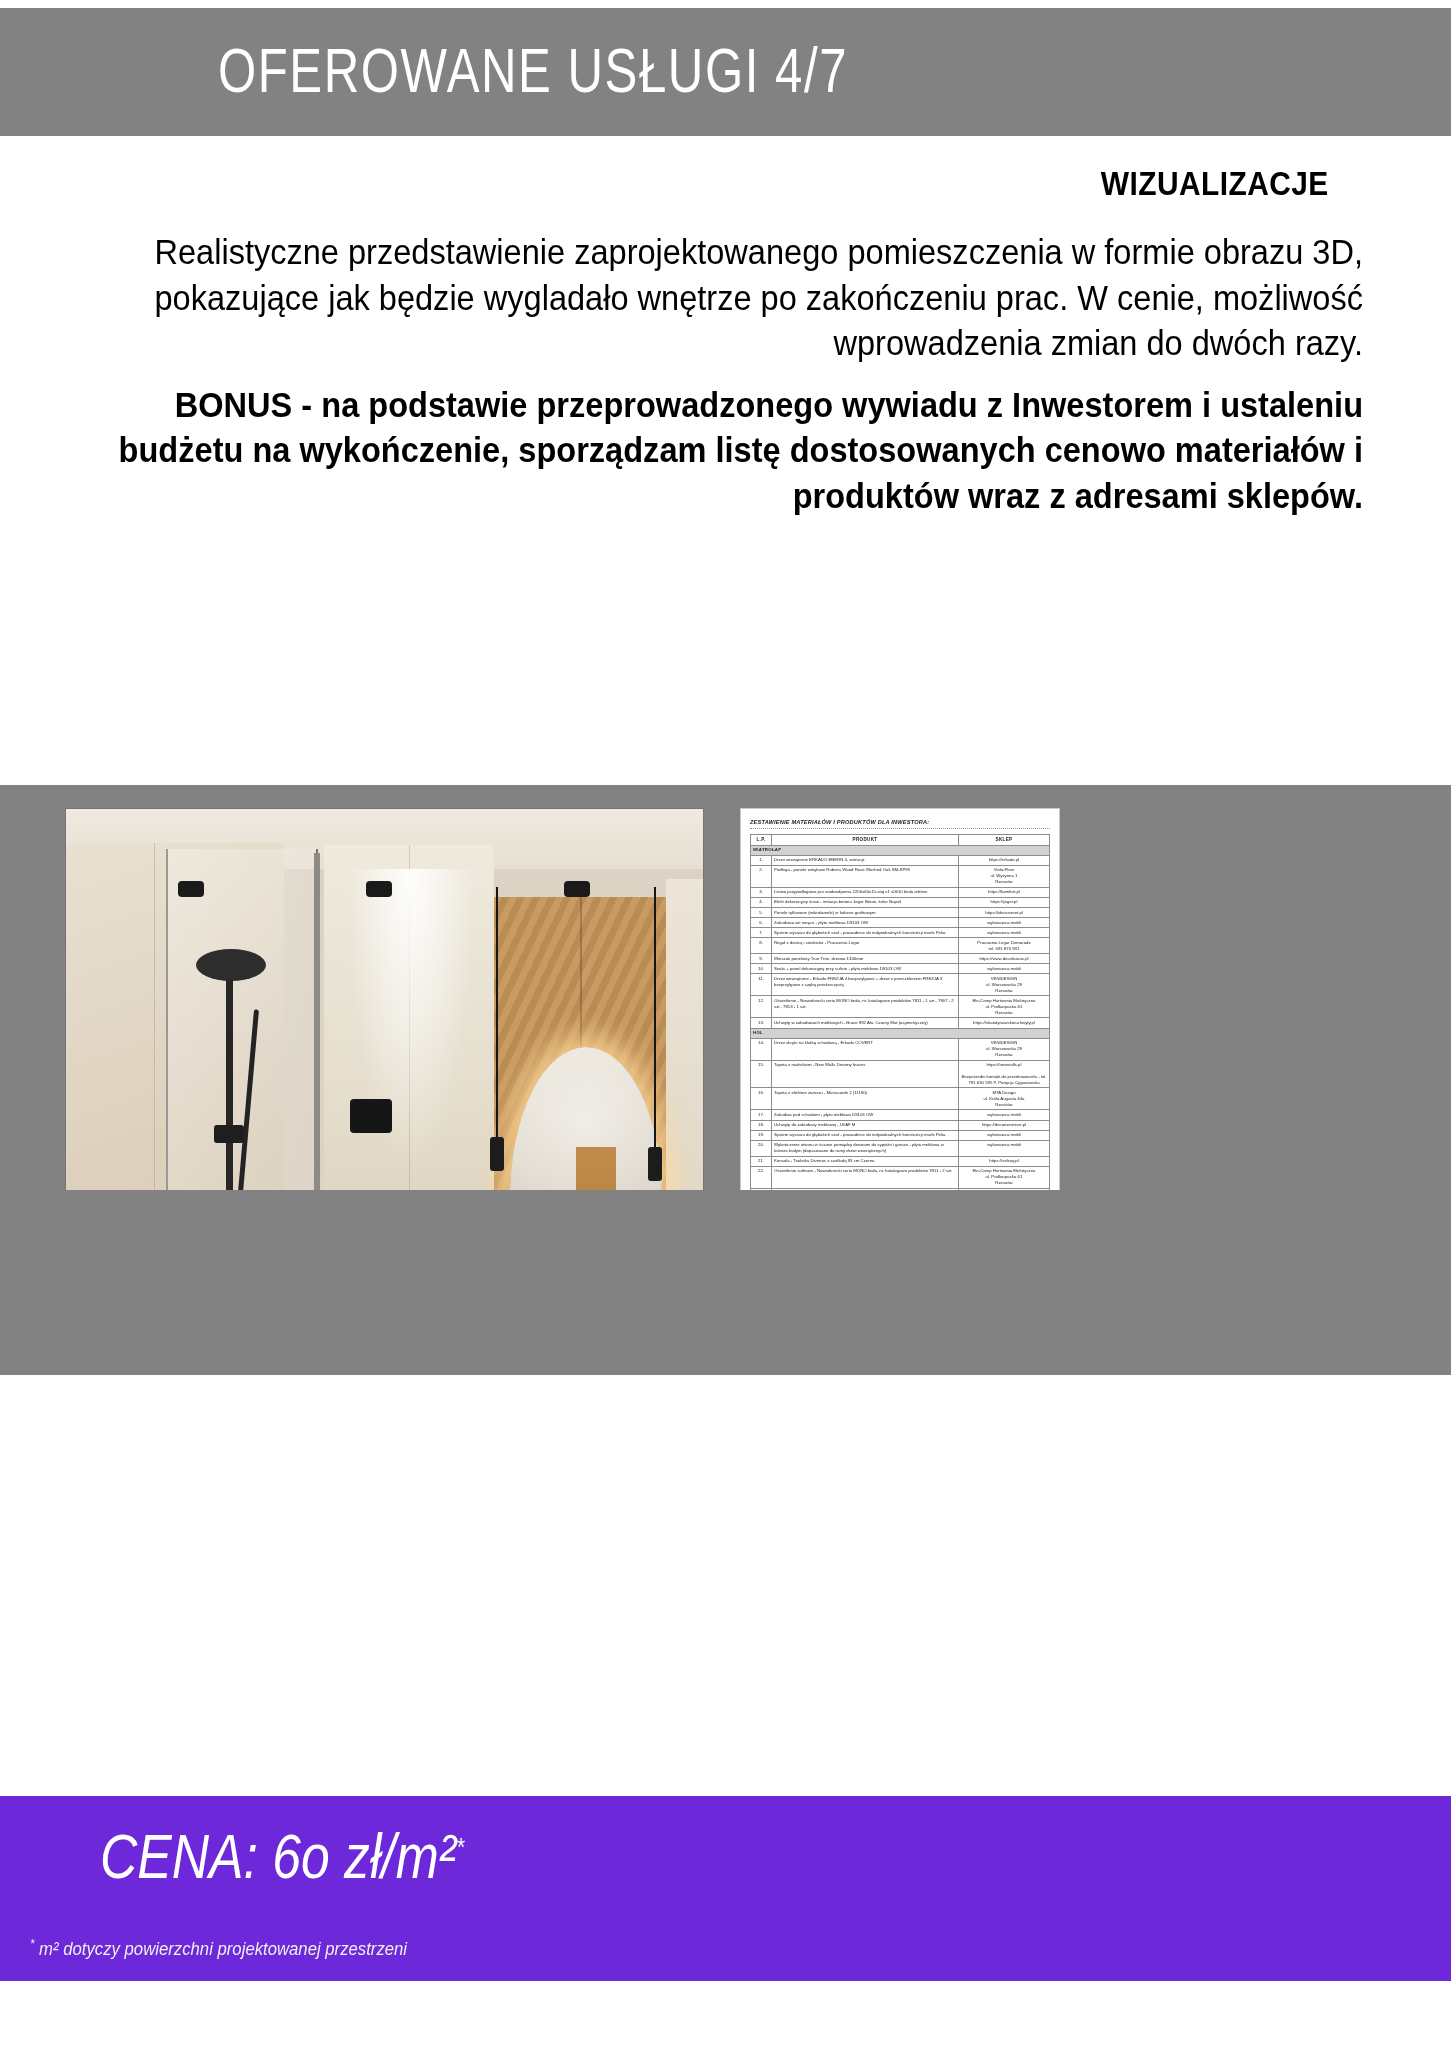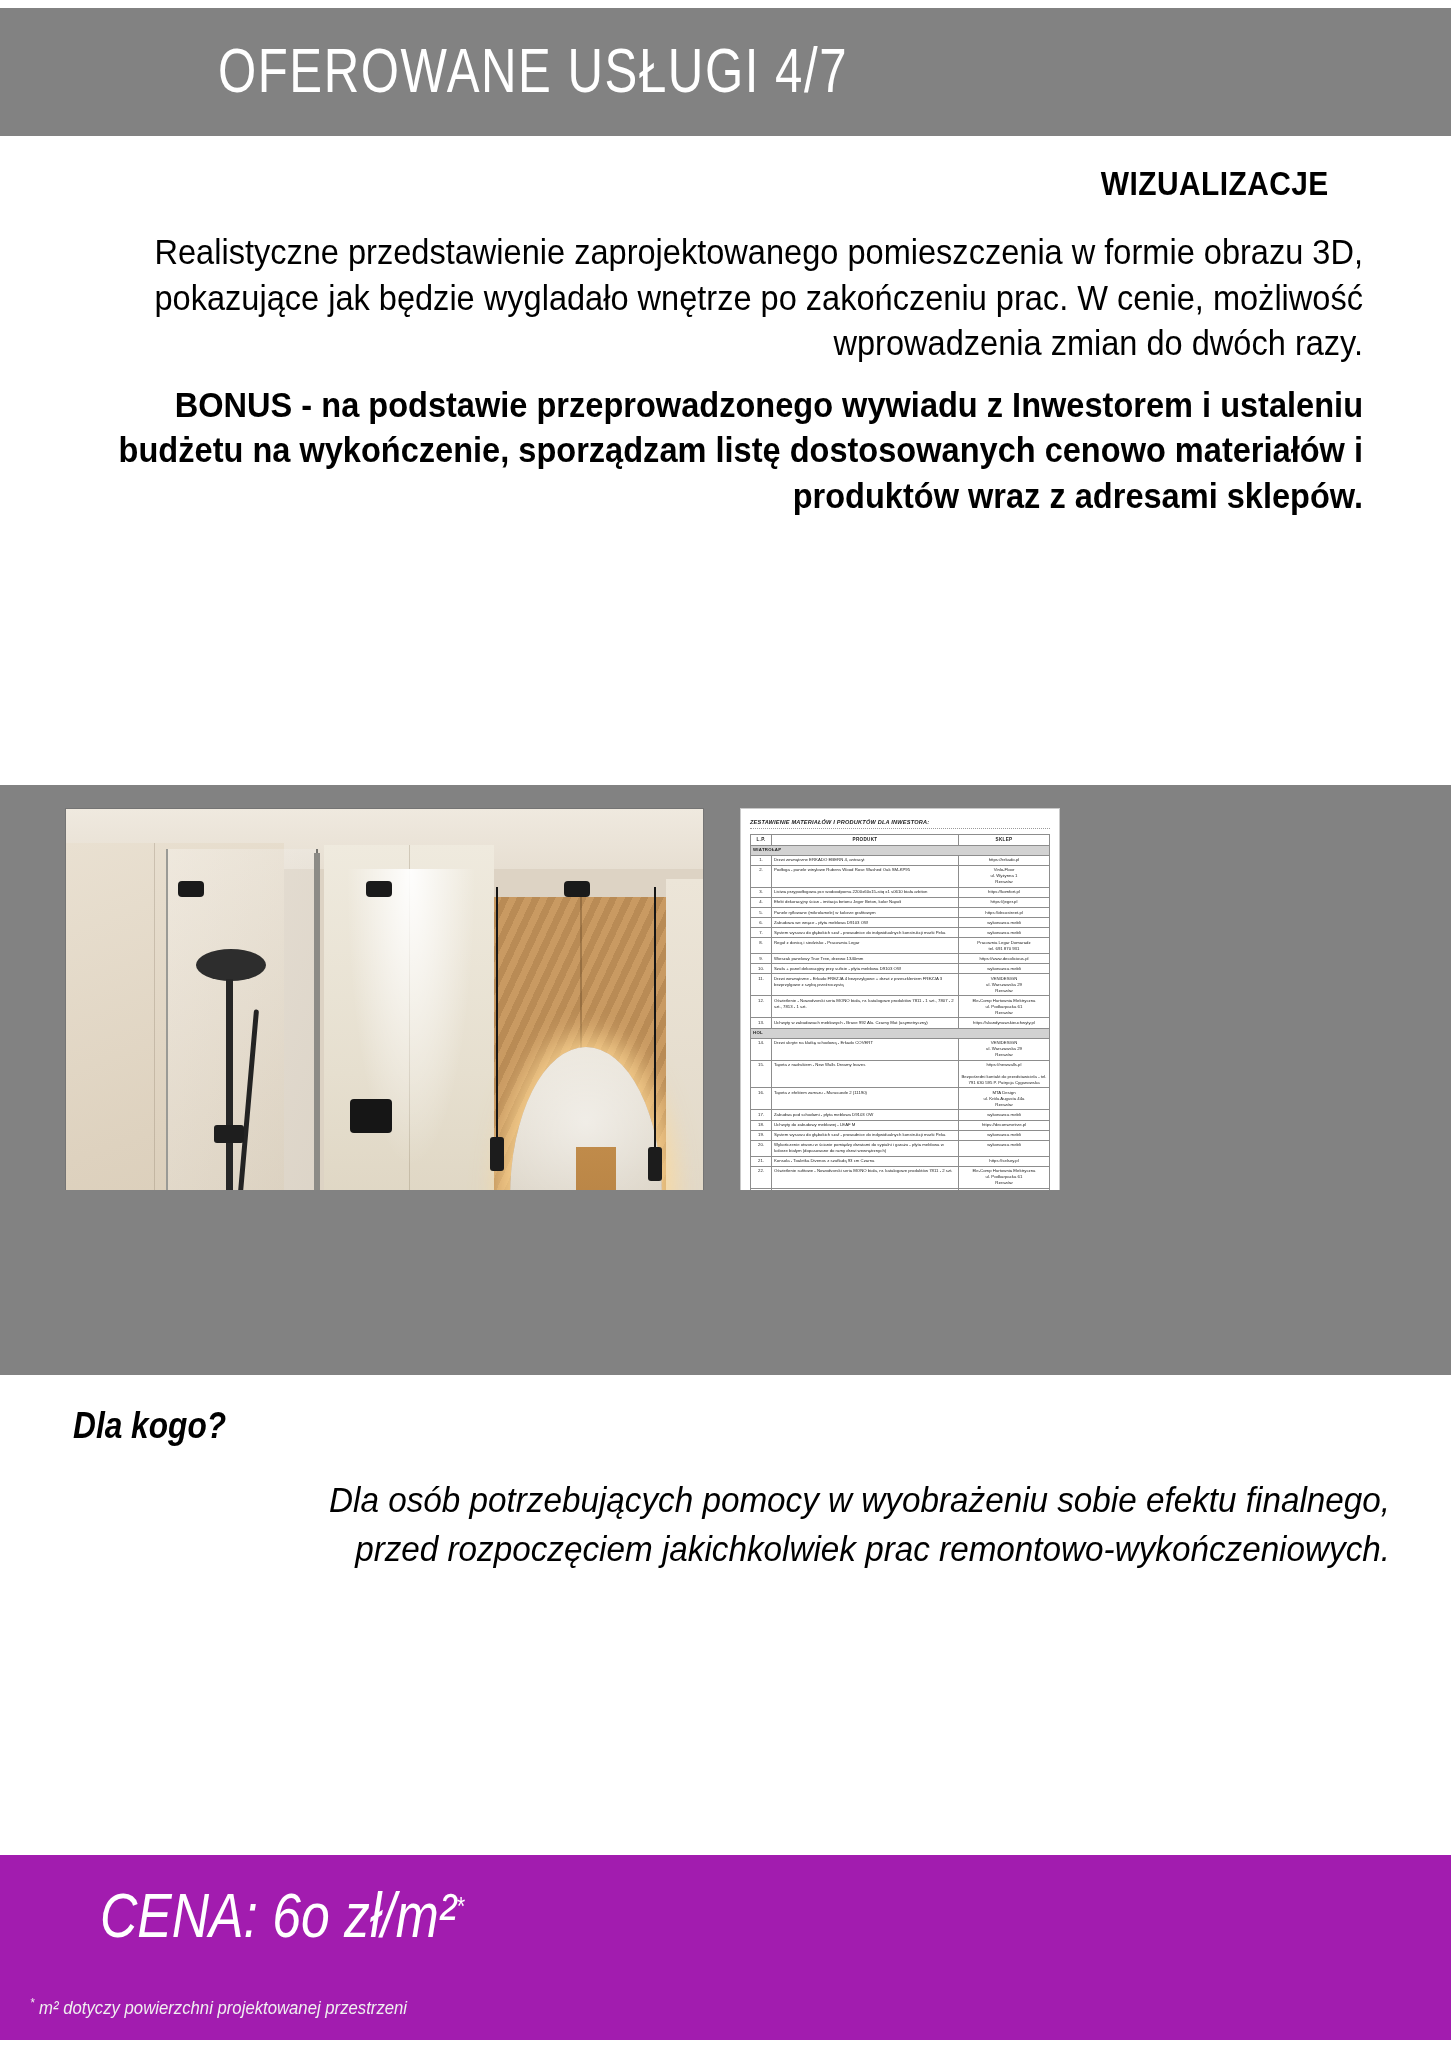--- a/index.html
+++ b/index.html
@@ -99,21 +99,21 @@
   td.prod ul li:before{content:"- ";}
 
   
   .who{position:absolute;left:0;top:1375px;width:1451px;height:430px;background:#fff;}
   .who h2{margin:0;position:absolute;left:73px;top:30px;font-size:36px;font-weight:bold;
      font-style:italic;transform:scaleX(.88);transform-origin:left center;}
   .who p{margin:0;position:absolute;left:220px;top:100px;width:1170px;text-align:right;
      font-style:italic;font-size:35px;line-height:1.40;transform:scaleX(.95);transform-origin:right center;}
 
   
-  .footer{position:absolute;left:0;top:1855px;width:1451px;height:185px;background:#a21caf;}
+  .footer{position:absolute;left:0;top:1796px;width:1451px;height:185px;background:#6d28d9;}
   .footer .price{position:absolute;left:100px;top:24px;color:#fff;font-size:63px;font-style:italic;
      font-weight:300;transform:scaleX(.82);transform-origin:left center;white-space:nowrap;}
   .footer .price sup{font-size:26px;vertical-align:super;}
   .footer .note{position:absolute;left:30px;top:140px;color:#f0f0f0;font-size:19px;font-style:italic;
      transform:scaleX(.88);transform-origin:left center;white-space:nowrap;}
   .footer .note sup{font-size:13px;}
 </style>
 </head>
 <body>
 
@@ -338,24 +338,20 @@
                 </ul></td>
               <td class="shop" style="white-space: pre-line;">wykonawca mebli</td>
             </tr>
           </tbody>
       </table>
     </div>
   </div>
 
   <div class="band2"></div>
 
-  <div class="who">
-    <h2>Dla kogo?</h2>
-    <p>Dla osób potrzebujących pomocy w wyobrażeniu sobie efektu finalnego, przed rozpoczęciem jakichkolwiek prac remontowo-wykończeniowych.</p>
-  </div>
 
   <div class="footer">
     <div class="price">
       <span>CENA: 6o zł/m²</span><sup>*</sup>
     </div>
     <div class="note">
       <sup>*</sup><span> m² dotyczy powierzchni projektowanej przestrzeni</span>
     </div>
   </div>
 </div>

